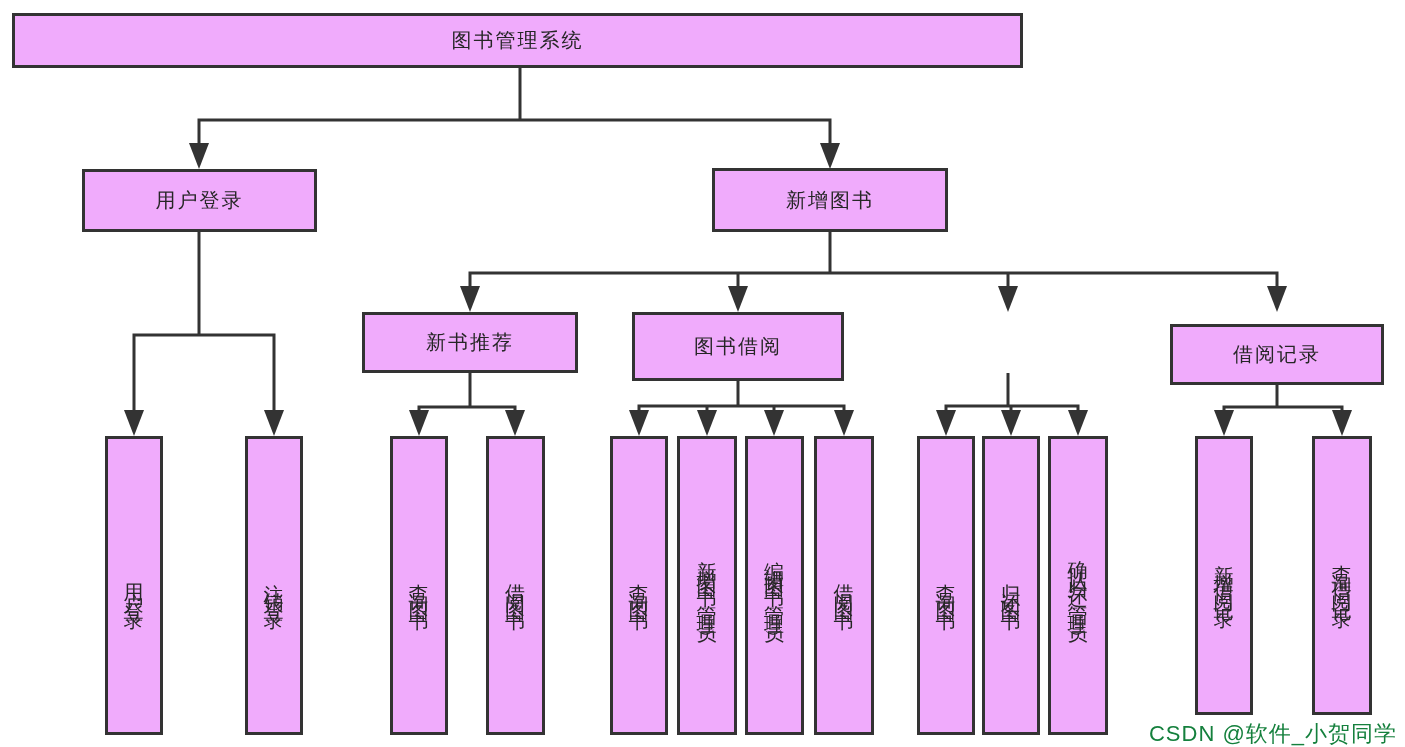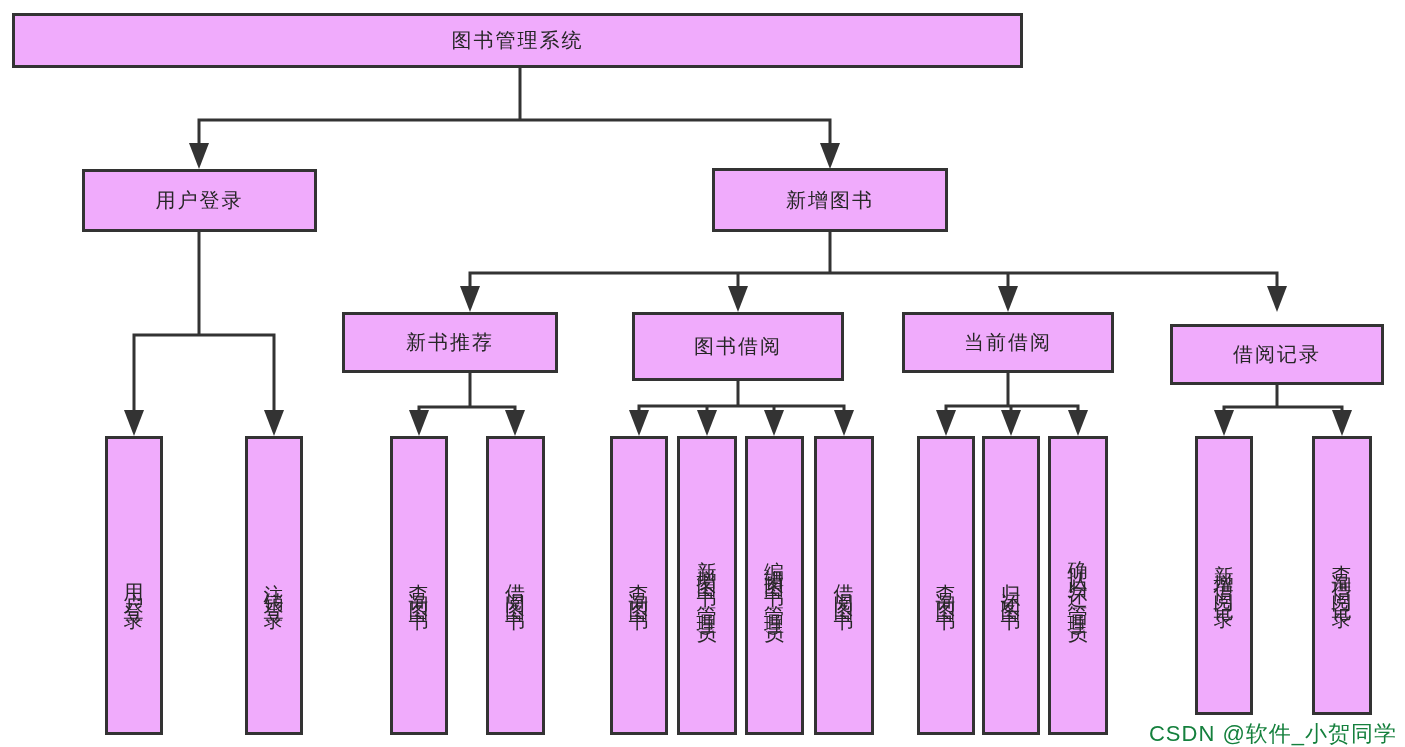--- a/index.html
+++ b/index.html
@@ -118,28 +118,25 @@
     <span class="h-label">图书管理系统</span>
   </div>
 
   <div class="box" style="left:82px; top:169px; width:235px; height:63px;">
     <span class="h-label">用户登录</span>
   </div>
   <div class="box" style="left:712px; top:168px; width:236px; height:64px;">
     <span class="h-label">新增图书</span>
   </div>
 
-  <div class="box" style="left:342px; top:312px; width:216px; height:61px;">
+  <div class="box" style="left:362px; top:312px; width:216px; height:61px;">
     <span class="h-label">新书推荐</span>
   </div>
   <div class="box" style="left:632px; top:312px; width:212px; height:69px;">
     <span class="h-label">图书借阅</span>
-  </div>
-  <div class="box" style="left:902px; top:312px; width:212px; height:61px;">
-    <span class="h-label">当前借阅</span>
   </div>
   <div class="box" style="left:1170px; top:324px; width:214px; height:61px;">
     <span class="h-label">借阅记录</span>
   </div>
 
   <div class="box" style="left:105px; top:436px; width:58px; height:299px;">
     <span class="v-label">用户登录</span>
   </div>
   <div class="box" style="left:245px; top:436px; width:58px; height:299px;">
     <span class="v-label">注销登录</span>

